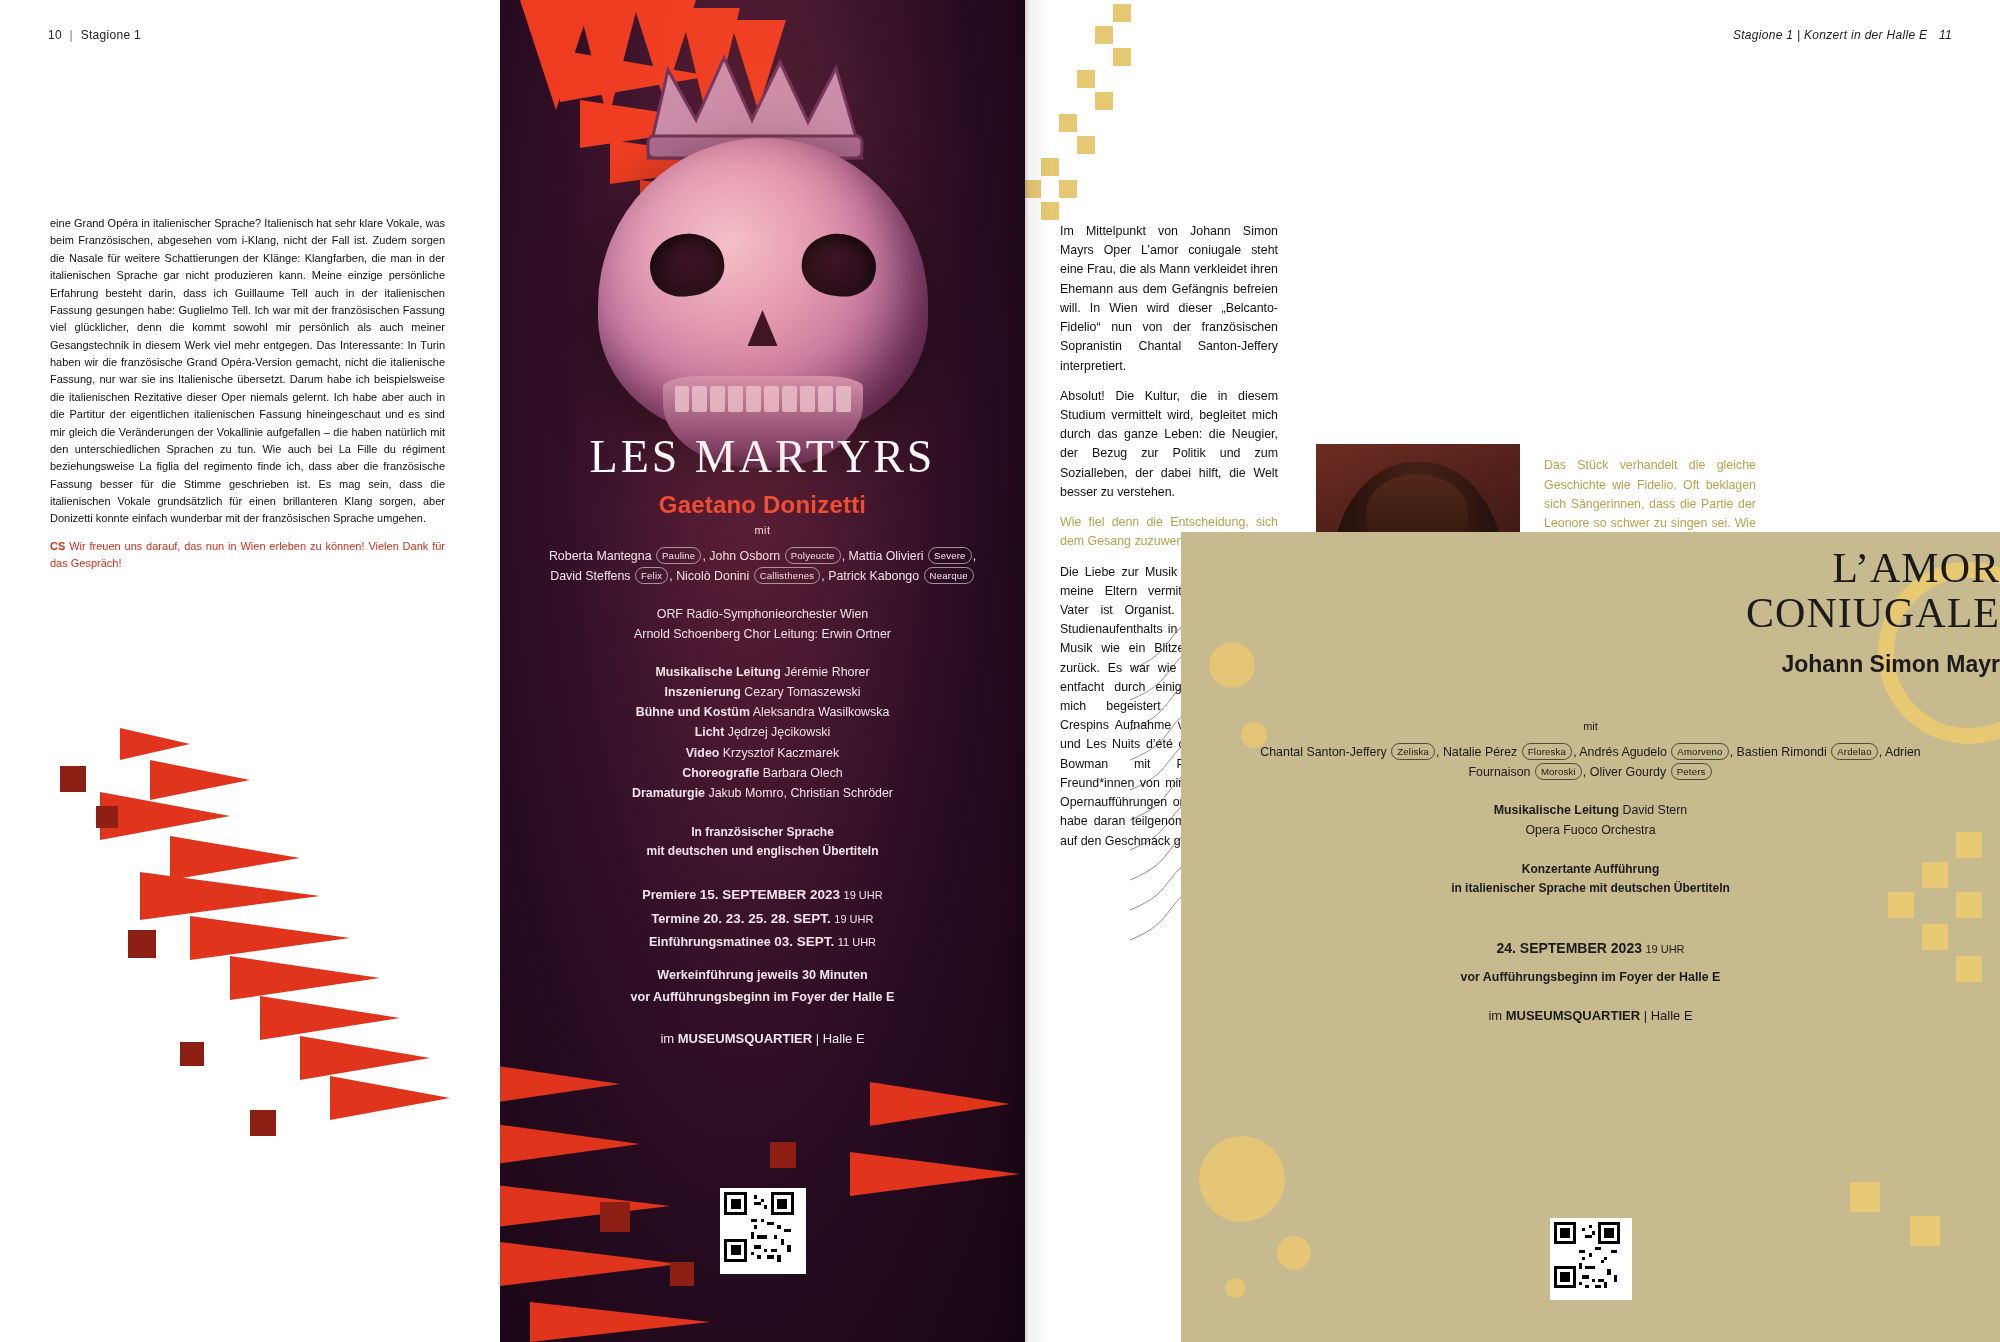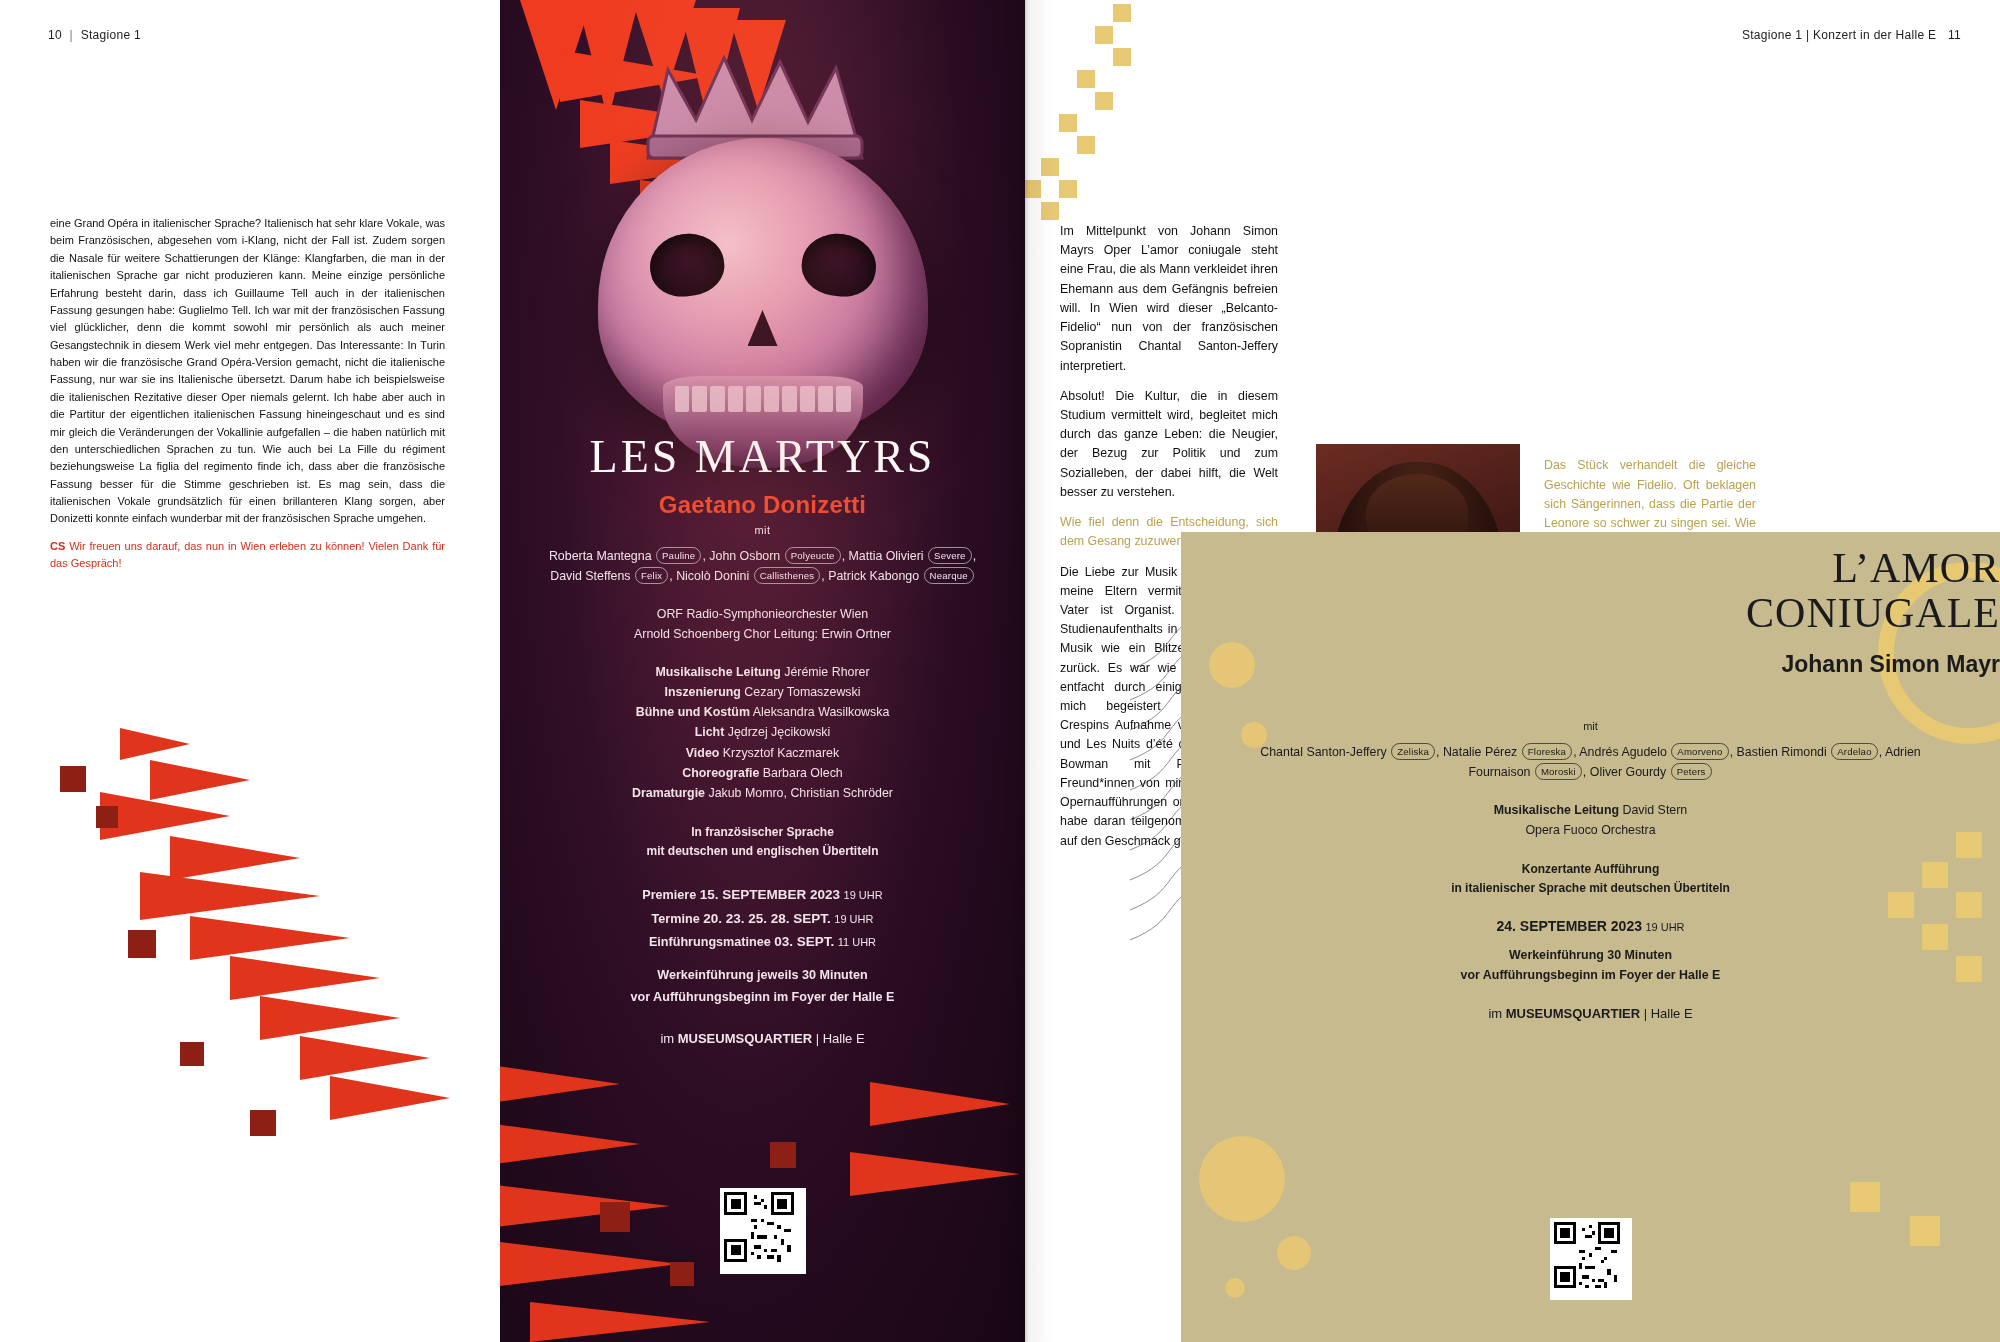--- a/index.html
+++ b/index.html
@@ -14,21 +14,21 @@
   
   .page-left{position:absolute;left:0;top:0;width:1025px;height:1342px;background:#ffffff;overflow:hidden;}
   .page-right{position:absolute;left:1025px;top:0;width:975px;height:1342px;background:#ffffff;overflow:hidden;}
 
   .gutter{position:absolute;left:1000px;top:0;width:52px;height:1342px;
     background:linear-gradient(to right, rgba(0,0,0,0.00) 0%, rgba(0,0,0,0.10) 35%, rgba(0,0,0,0.18) 48%, rgba(0,0,0,0.05) 56%, rgba(0,0,0,0) 100%);
     z-index:40;pointer-events:none;}
 
   .folio{position:absolute;top:28px;font-size:12px;letter-spacing:.3px;color:#222;}
   .folio-left{left:48px;}
-  .folio-right{right:39px;}
+  .folio-right{right:48px;font-style:italic;}
   .folio .sep{opacity:.6;margin:0 4px;}
 
   
   .poster{position:absolute;left:500px;top:0;width:525px;height:1342px;
     background:radial-gradient(ellipse at 45% 30%, #4a1533 0%, #35102a 38%, #240a1e 68%, #180614 100%);
     overflow:hidden;}
   .poster:after{content:"";position:absolute;inset:0;
     background:radial-gradient(ellipse at 50% 22%, rgba(255,120,90,.14), rgba(0,0,0,0) 55%);}
 
   .skull-wrap{position:absolute;left:50%;top:30px;transform:translateX(-50%);width:430px;height:530px;}
@@ -467,27 +467,26 @@
           <span class="val">David Stern</span>
         </div>
         <div>Opera Fuoco Orchestra</div>
       </div>
 
       <div class="blk lang" style="font-weight:700;line-height:1.6;">
         <div>Konzertante Aufführung</div>
         <div>in italienischer Sprache mit deutschen Übertiteln</div>
       </div>
 
-      <div class="blk" style="margin-top:16px;">
+      <div class="blk" style="margin-top:38px;">
         <div>
           <span class="big" style="font-size:14px;">24. SEPTEMBER 2023</span>
           <span style="font-size:11px;">19 UHR</span>
         </div>
         <div style="margin-top:8px;font-weight:700;">
-          <div>Werkeinführung 30 Minuten</div>
           <div>vor Aufführungsbeginn im Foyer der Halle E</div>
         </div>
       </div>
 
       <div class="blk" style="font-size:13px;">
         <span>im </span><b>MUSEUMSQUARTIER</b><span> | Halle E</span>
       </div>
     </div>
 
     <div class="qr2">

